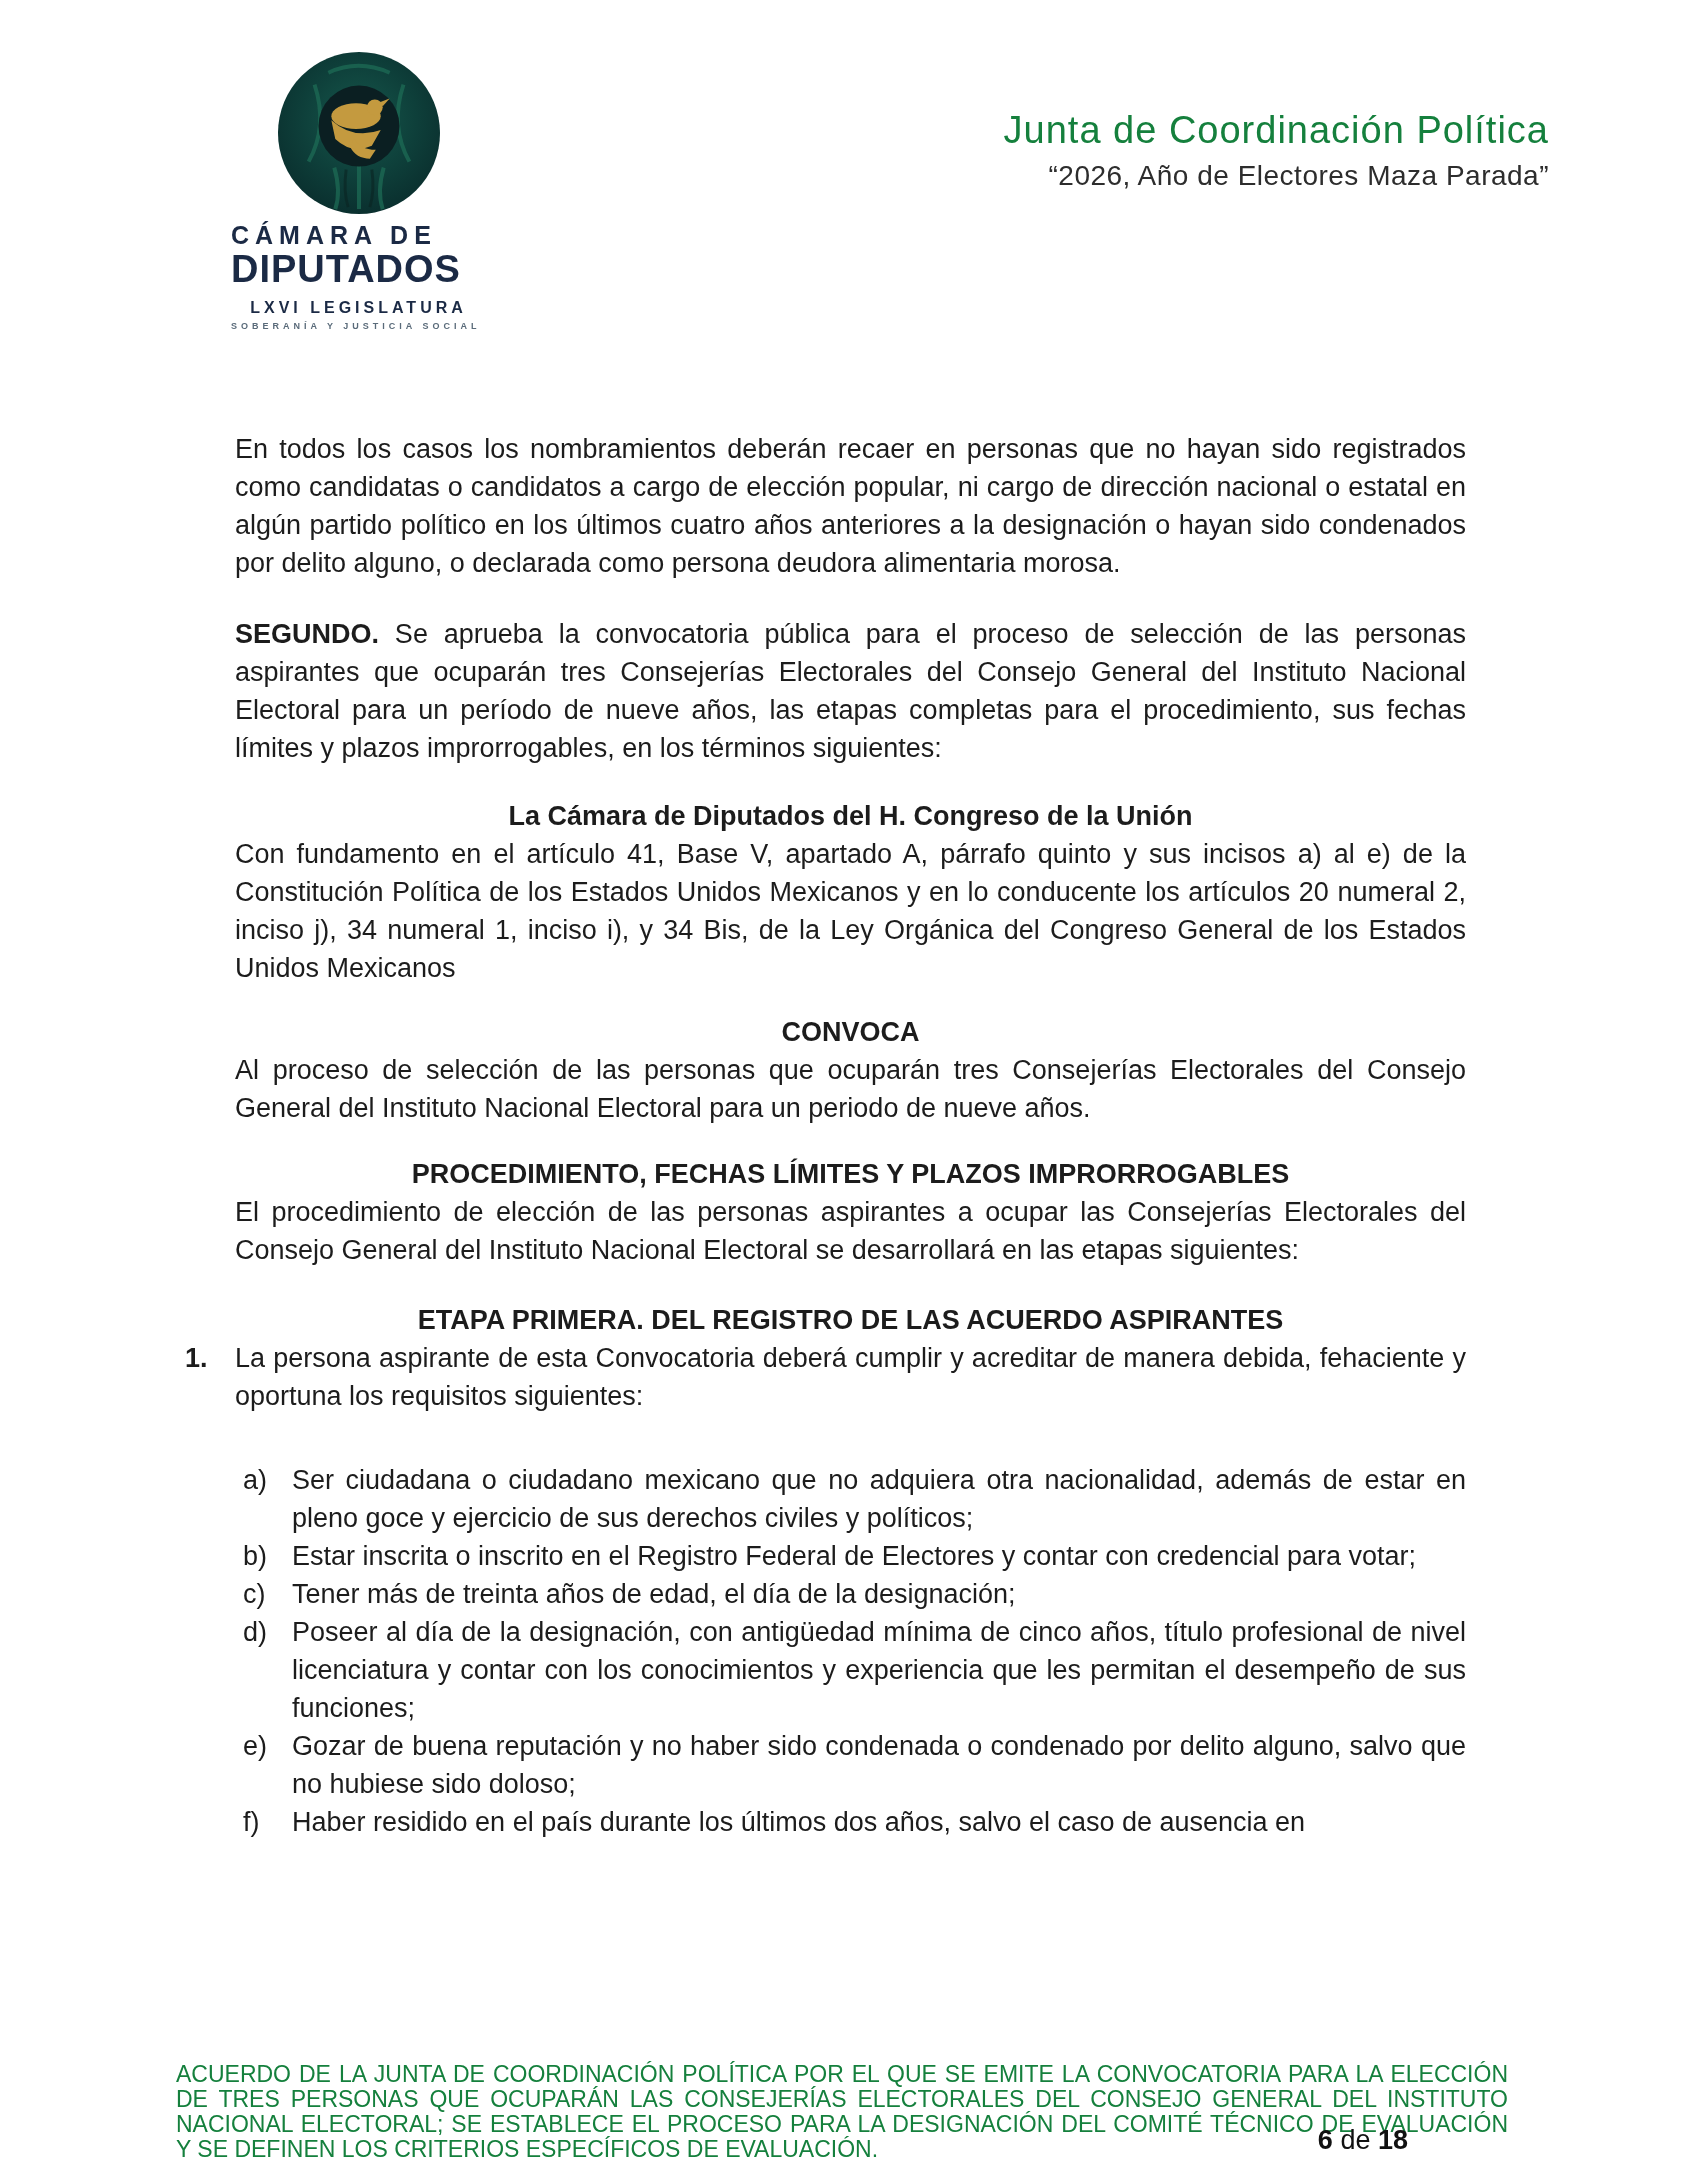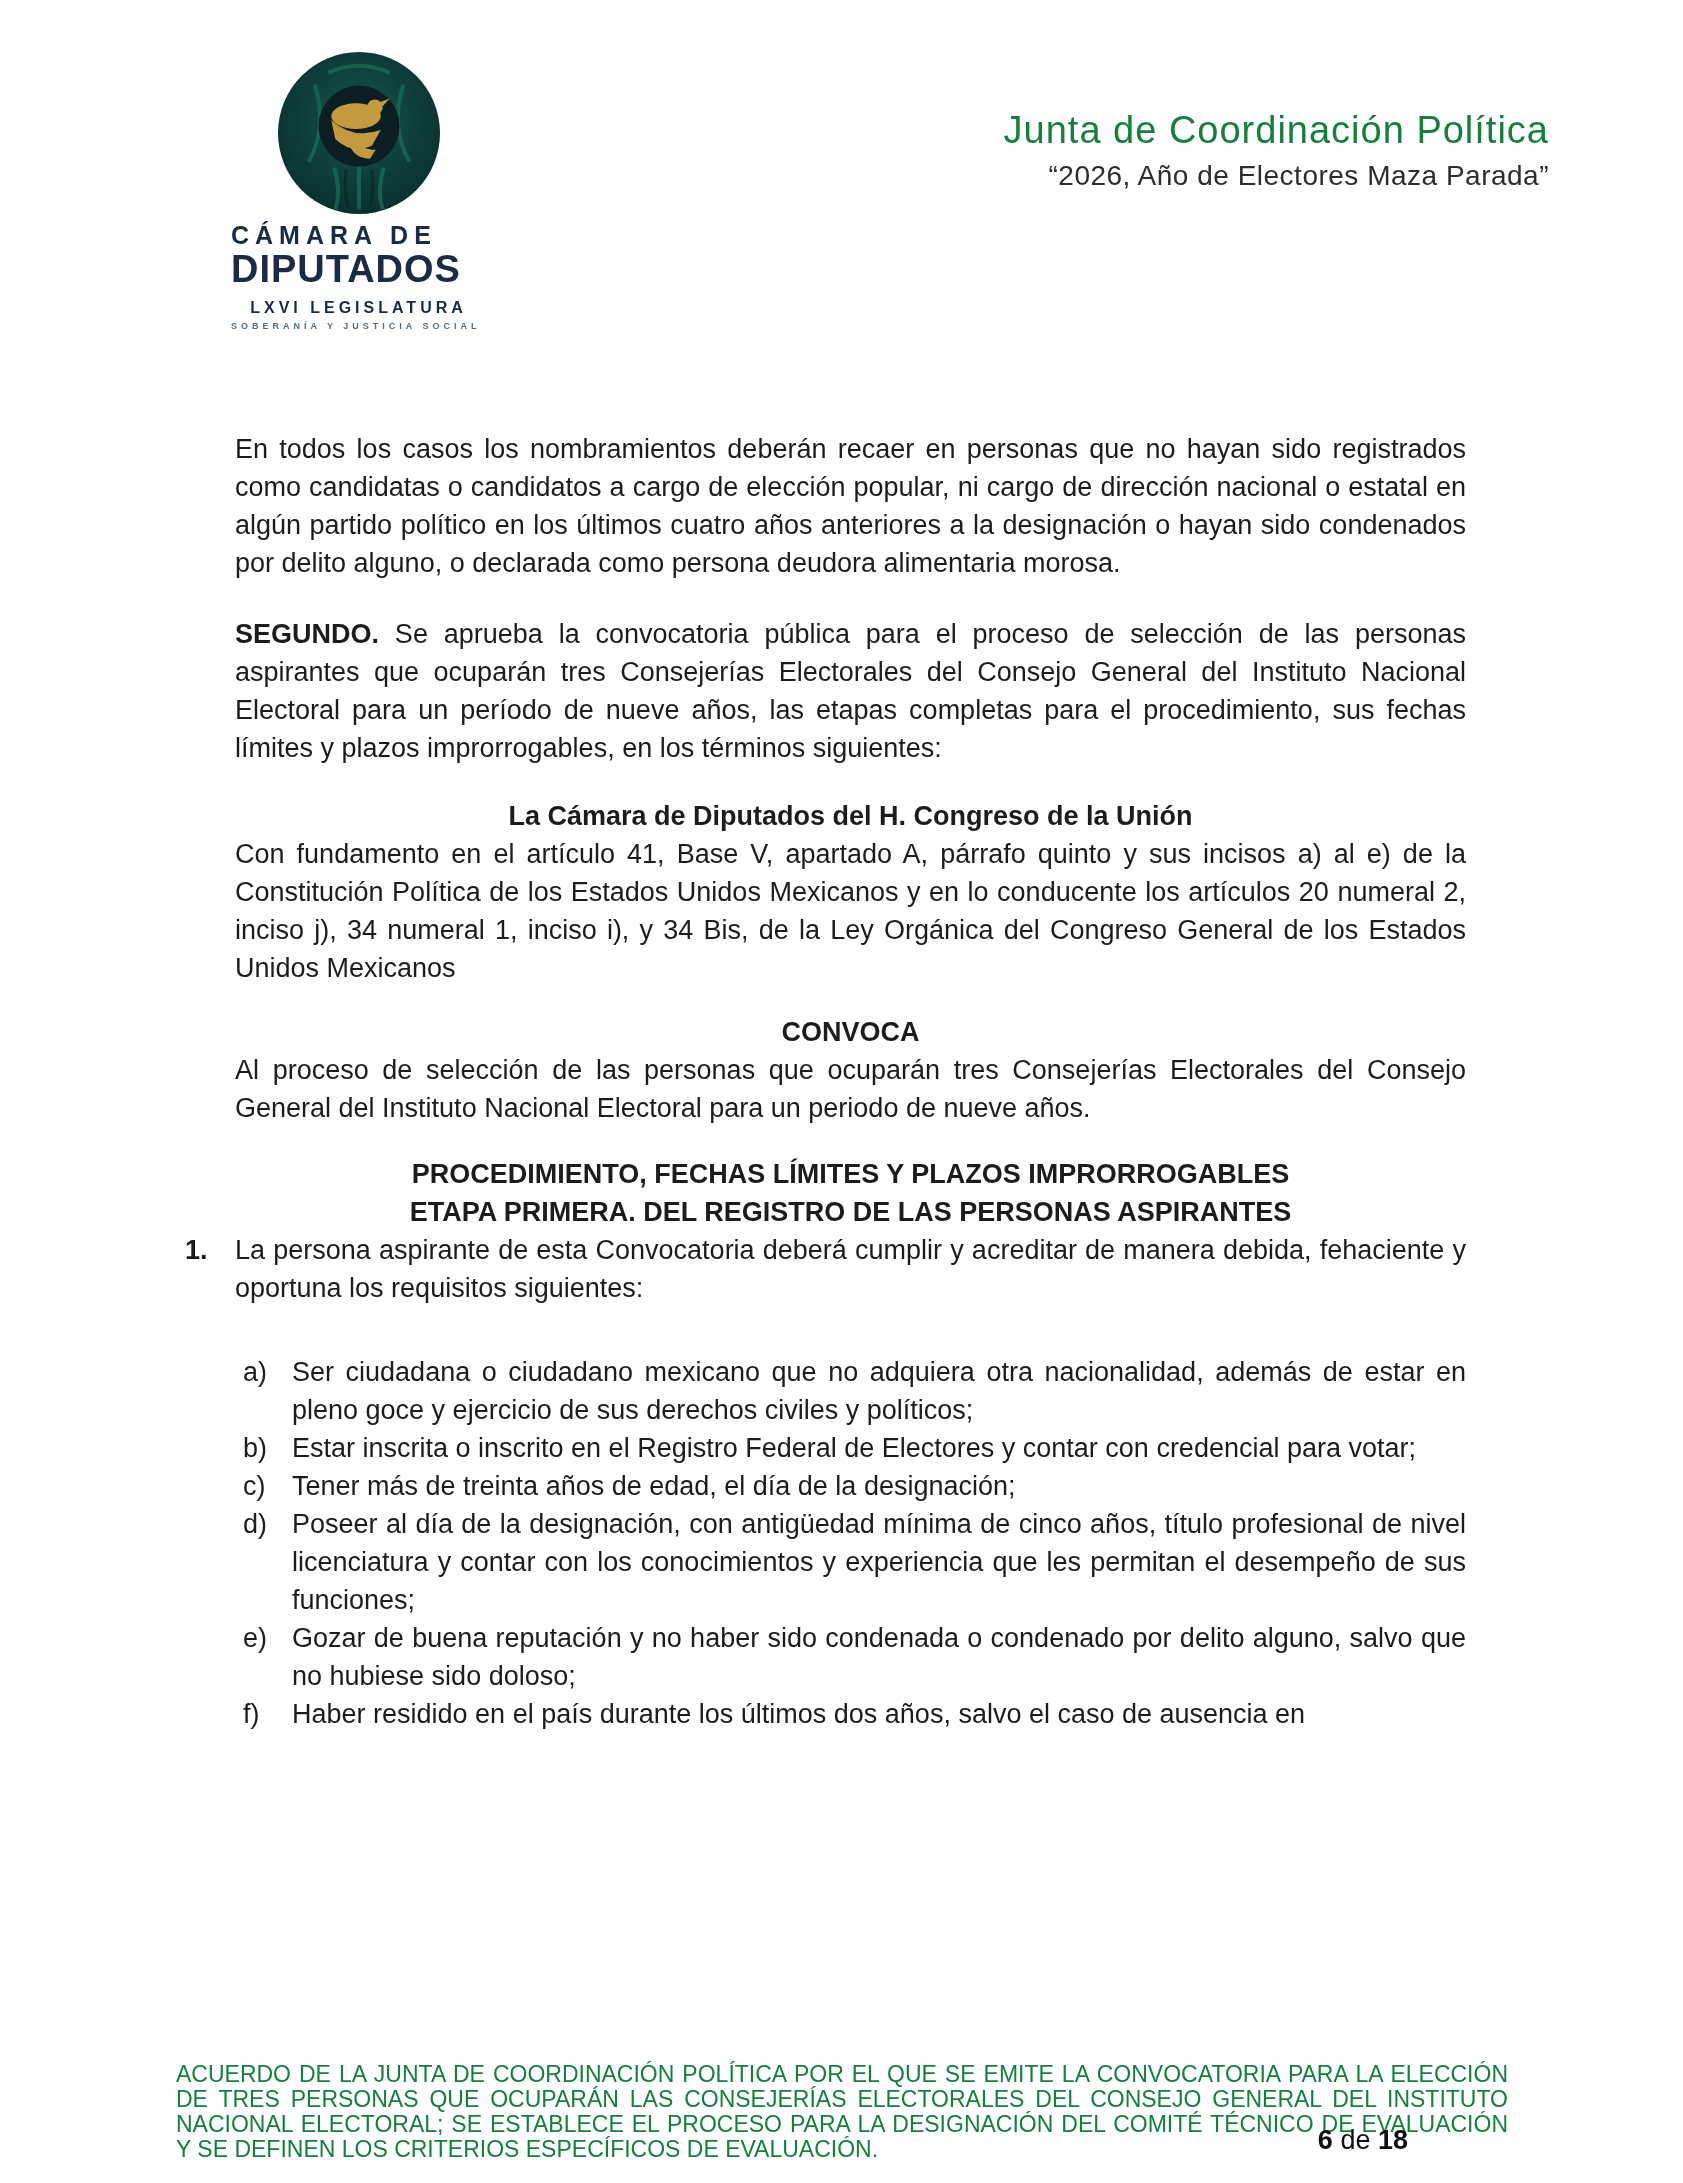--- a/index.html
+++ b/index.html
@@ -214,22 +214,23 @@
     <p class="doc-heading h1">La Cámara de Diputados del H. Congreso de la Unión</p>
 
     <p class="p3">Con fundamento en el artículo 41, Base V, apartado A, párrafo quinto y sus incisos a) al e) de la Constitución Política de los Estados Unidos Mexicanos y en lo conducente los artículos 20 numeral 2, inciso j), 34 numeral 1, inciso i), y 34 Bis, de la Ley Orgánica del Congreso General de los Estados Unidos Mexicanos</p>
 
     <p class="doc-heading h2">CONVOCA</p>
 
     <p class="p4">Al proceso de selección de las personas que ocuparán tres Consejerías Electorales del Consejo General del Instituto Nacional Electoral para un periodo de nueve años.</p>
 
     <p class="doc-heading h3">PROCEDIMIENTO, FECHAS LÍMITES Y PLAZOS IMPRORROGABLES</p>
 
-
-    <p class="doc-heading h4">ETAPA PRIMERA. DEL REGISTRO DE LAS PERSONAS ASPIRANTES</p>
+    <p class="p5">El procedimiento de elección de las personas aspirantes a ocupar las Consejerías Electorales del Consejo General del Instituto Nacional Electoral se desarrollará en las etapas siguientes:</p>
+
+    <p class="doc-heading h4">ETAPA PRIMERA. DEL REGISTRO DE LAS ACUERDO ASPIRANTES</p>
 
     <div class="numbered-item">
       <span class="item-number">1.</span>
       <span>La persona aspirante de esta Convocatoria deberá cumplir y acreditar de manera debida, fehaciente y oportuna los requisitos siguientes:</span>
     </div>
 
     <div class="lettered-list">
       <div class="lettered-row">
         <span class="letter-cell">a)</span>
         <span class="letter-text">Ser ciudadana o ciudadano mexicano que no adquiera otra nacionalidad, además de estar en pleno goce y ejercicio de sus derechos civiles y políticos;</span>

